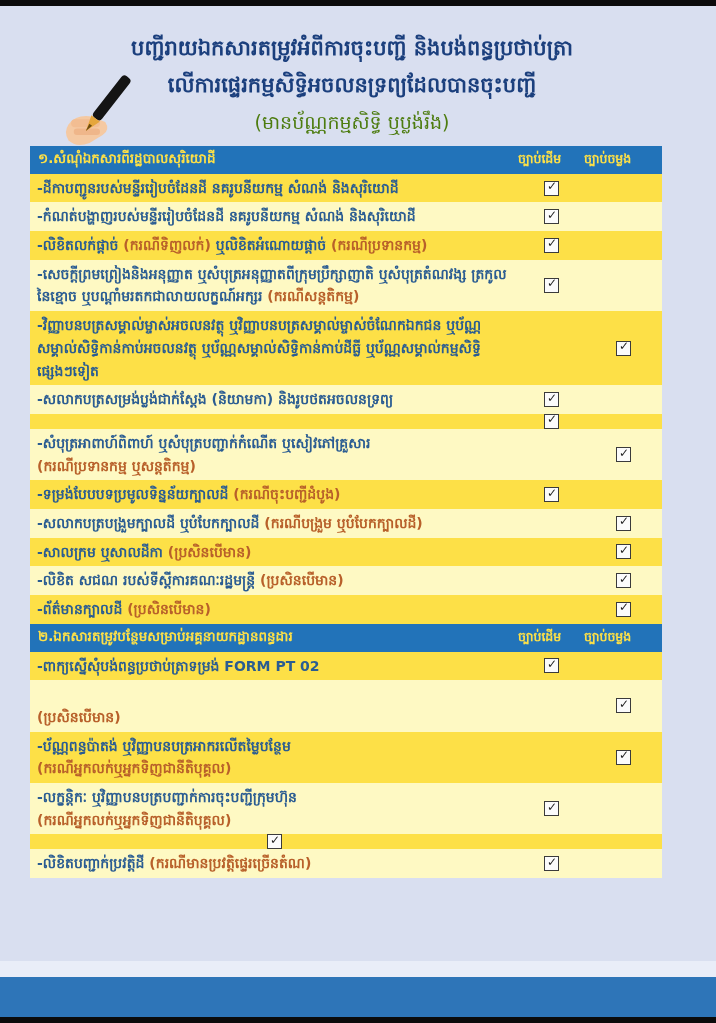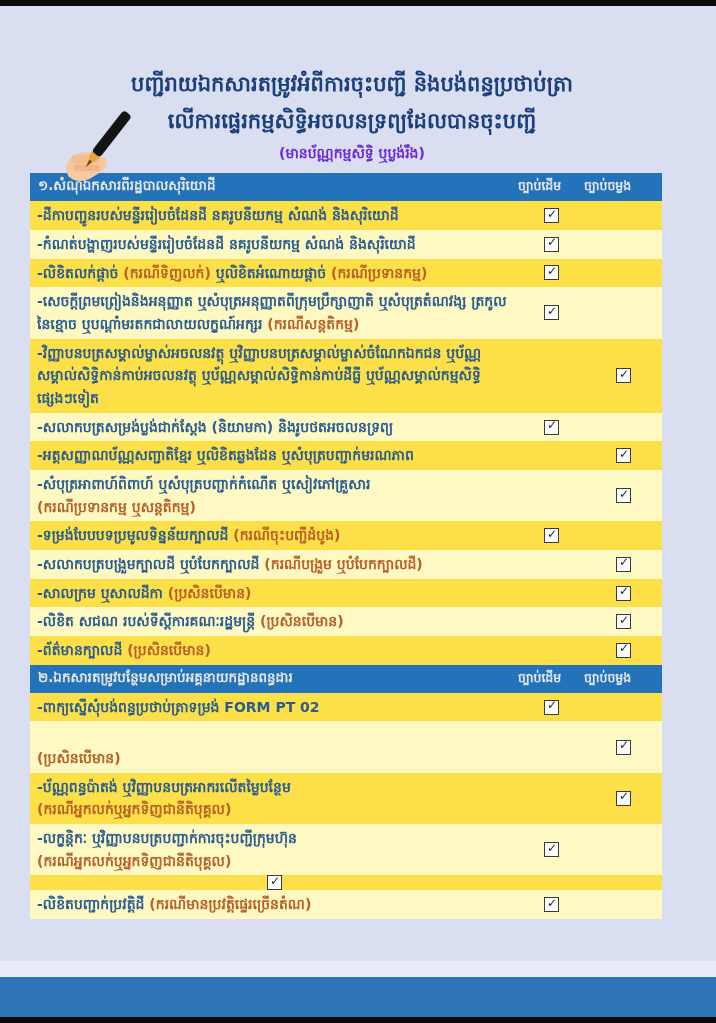--- a/index.html
+++ b/index.html
@@ -8,29 +8,29 @@
     background:#d9dff0;
     font-family:"DejaVu Sans","Liberation Sans",sans-serif;
     position:relative;overflow:hidden;
   }
   .strip{position:absolute;left:0;width:716px;background:#0b0b0b;height:6px;}
   .strip.top{top:0;}
   .strip.bottom{bottom:0;}
   .bottom-band{position:absolute;left:0;bottom:6px;width:716px;height:40px;background:#2e75b8;}
   .bottom-fade{position:absolute;left:0;bottom:46px;width:716px;height:16px;background:#e9edf8;}
 
-  header{padding:30px 32px 0 20px;position:relative;text-align:center;margin-top:36px;}
+  header{padding:30px 32px 0 20px;position:relative;text-align:center;}
   .hand-icon{position:absolute;left:58px;top:72px;width:84px;height:84px;}
   .title-line{color:#1b3f7d;font-weight:bold;font-size:21px;line-height:1.75;}
-  .subtitle{color:#6d28d9;font-weight:bold;font-size:14px;line-height:1.7;margin-top:2px;}
+  .subtitle{color:#4d7c0f;font-weight:normal;font-size:19px;line-height:1.7;margin-top:2px;}
 
   .table{width:632px;margin:8px 0 0 30px;}
   .sec-head{
     display:grid;grid-template-columns:1fr 66px 78px;align-items:center;
-    background:#2273b9;color:#e5e5e5;height:28px;
+    background:#2273b9;color:#fde047;height:28px;
     font-size:13.5px;font-weight:bold;
   }
   .sec-head .sec-title{padding-left:8px;text-align:left;}
   .sec-head .col-label{font-size:12.5px;font-weight:bold;}
   .row{
     display:grid;grid-template-columns:1fr 66px 78px;align-items:center;
     background:#fef9c3;
   }
   .row.alt{background:#fde047;}
   .cell-text{
@@ -122,21 +122,20 @@
     <div class="row">
       <div class="cell-text"><span>-សលាកបត្រសម្រង់ប្លង់ជាក់ស្តែង (និយាមកា) និងរូបថតអចលនទ្រព្យ</span></div>
       <div class="cell-check">
         <div class="cb">
           <span>✓</span>
         </div>
       </div>
       <div class="cell-check"></div>
     </div>
     <div class="row alt">
-      <div class="cell-text"><span>-អត្តសញ្ញាណប័ណ្ណសញ្ជាតិខ្មែរ ឬលិខិតឆ្លងដែន ឬសំបុត្របញ្ជាក់មរណភាព</span></div>
       <div class="cell-check"></div>
       <div class="cell-check">
         <div class="cb">
           <span>✓</span>
         </div>
       </div>
     </div>
     <div class="row">
       <div class="cell-text"><span>-សំបុត្រអាពាហ៍ពិពាហ៍ ឬសំបុត្របញ្ជាក់កំណើត ឬសៀវភៅគ្រួសារ </span><br><span class="accent">(ករណីប្រទានកម្ម ឬសន្តតិកម្ម)</span></div>
       <div class="cell-check"></div>

